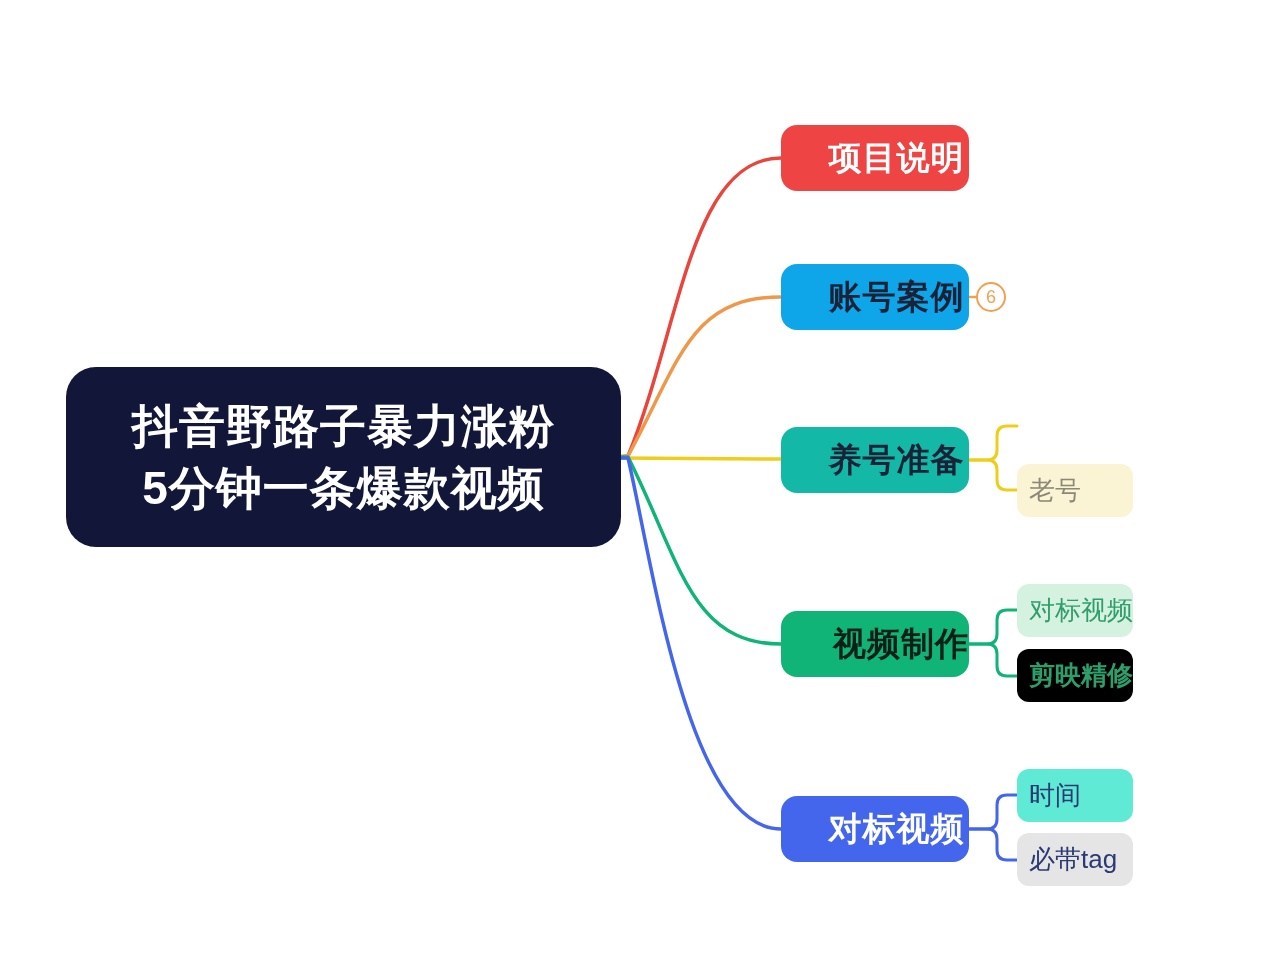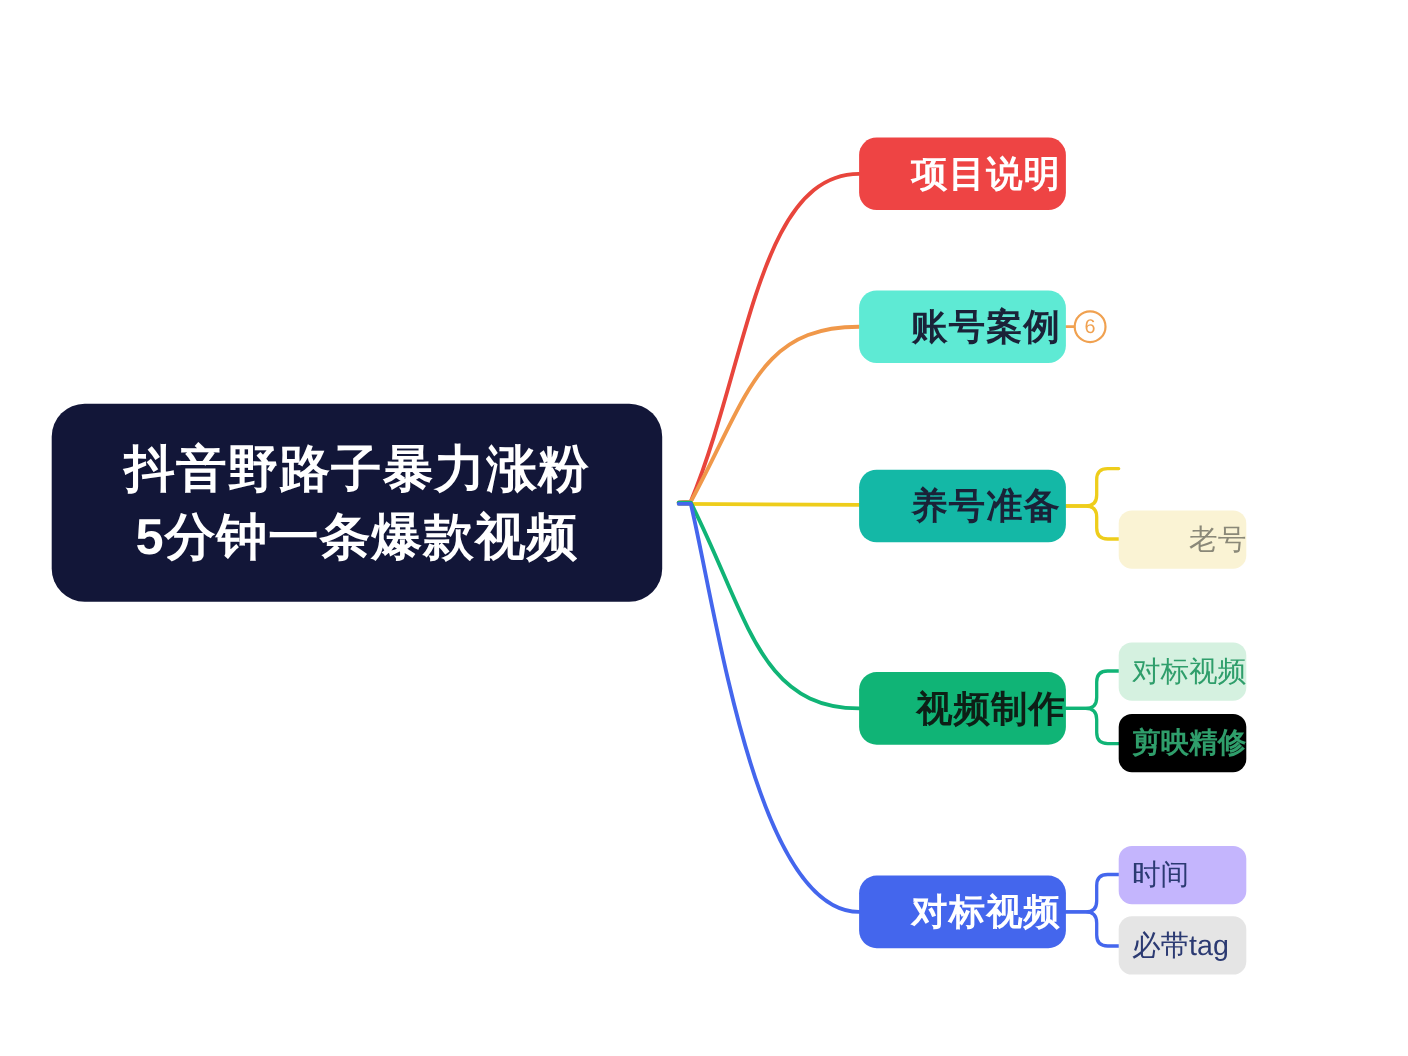--- a/index.html
+++ b/index.html
@@ -22,21 +22,21 @@
     pointer-events: none;
   }
   .node {
     position: absolute;
     display: flex;
     align-items: center;
     justify-content: center;
     cursor: default;
   }
   .root-node {
-    left: 47px; top: 367px;
+    left: 66px; top: 367px;
     width: 555px; height: 180px;
     border-radius: 30px;
     flex-direction: column;
     font-weight: bold;
     font-size: 46px;
     line-height: 62px;
     letter-spacing: 1px;
     text-align: center;
   }
   .branch-node {
@@ -56,21 +56,21 @@
   .child-node {
     left: 1017px;
     width: 116px; height: 53px;
     border-radius: 12px;
     justify-content: flex-start;
     padding-left: 12px;
     font-size: 26px;
     font-weight: normal;
   }
   .child-3a { top: 400px; }
-  .child-3b { top: 464px; justify-content: flex-end; }
+  .child-3b { top: 464px; }
   .child-4a { top: 584px; }
   .child-4b { top: 649px; }
   .child-5a { top: 769px; }
   .child-5b { top: 833px; }
   .badge {
     position: absolute;
     left: 976px; top: 282px;
     width: 30px; height: 30px;
     border-radius: 50%;
     border: 2px solid;
@@ -109,21 +109,21 @@
 
   <div class="node root-node" style="background: rgb(18, 22, 56); color: rgb(255, 255, 255);">
     <span>抖音野路子暴力涨粉</span>
     <span>5分钟一条爆款视频</span>
   </div>
 
   <div class="node branch-node branch-1" style="background: rgb(238, 68, 68); color: rgb(255, 255, 255);">
     <span>项目说明</span>
   </div>
 
-  <div class="node branch-node branch-2" style="background: #5eead4; color: rgb(26, 34, 56);">
+  <div class="node branch-node branch-2" style="background: #0ea5e9; color: rgb(26, 34, 56);">
     <span>账号案例</span>
   </div>
 
   <div class="badge" style="border-color: rgb(240, 161, 80); color: rgb(240, 161, 80);">
     <span>6</span>
   </div>
 
   <div class="node branch-node branch-3" style="background: #14b8a6; color: rgb(26, 34, 56);">
     <span>养号准备</span>
   </div>
@@ -140,20 +140,20 @@
     <span>老号</span>
   </div>
 
   <div class="node child-node child-4a" style="background: rgb(213, 241, 224); color: rgb(47, 158, 107);">
     <span>对标视频</span>
   </div>
   <div class="node child-node child-4b" style="background: #000000; color: rgb(47, 158, 107); font-weight: bold;">
     <span>剪映精修</span>
   </div>
 
-  <div class="node child-node child-5a" style="background: #c4b5fd; color: rgb(43, 58, 114);">
+  <div class="node child-node child-5a" style="background: #5eead4; color: rgb(43, 58, 114);">
     <span>时间</span>
   </div>
   <div class="node child-node child-5b" style="background: #e5e5e5; color: rgb(43, 58, 114);">
     <span>必带tag</span>
   </div>
 
 </div>
 
 </body></html>

